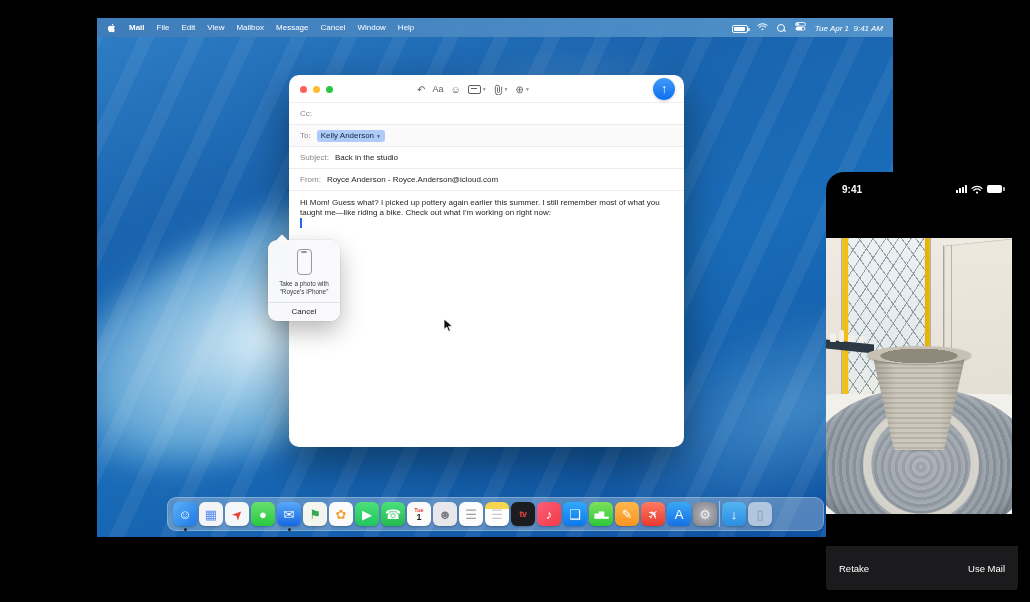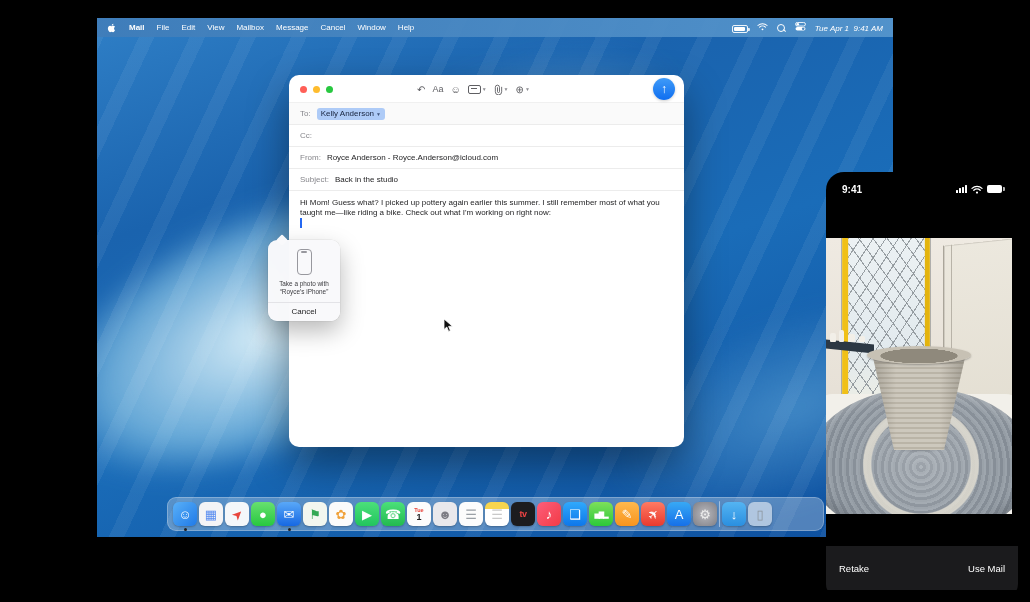--- a/index.html
+++ b/index.html
@@ -246,37 +246,37 @@
           <span class="tb-ic">
               <span>⊕</span>
               <span class="chev">▼</span>
             </span>
         </div>
         <div class="send-btn">
             <span>↑</span>
           </div>
       </div>
 
+      <div class="frow">
+        <span class="lbl">Cc:</span>
+      </div>
       <div class="frow" style="background:#fafafa;">
         <span class="lbl">To:</span>
         <span class="token">
           <span>Kelly Anderson</span>
           <span class="chev">▼</span>
         </span>
       </div>
       <div class="frow">
-        <span class="lbl">Cc:</span>
+        <span class="lbl">Subject:</span>
+        <span>Back in the studio</span>
       </div>
       <div class="frow">
         <span class="lbl">From:</span>
         <span>Royce Anderson - Royce.Anderson@icloud.com</span>
-      </div>
-      <div class="frow">
-        <span class="lbl">Subject:</span>
-        <span>Back in the studio</span>
       </div>
 
       <div class="bodytext">Hi Mom! Guess what? I picked up pottery again earlier this summer. I still remember most of what you taught me—like riding a bike. Check out what I'm working on right now:</div>
       <div class="caret"></div>
     </div>
 
     <div class="popover">
       <div class="pop-phone"></div>
       <div class="pop-text">
         <div>Take a photo with</div>

